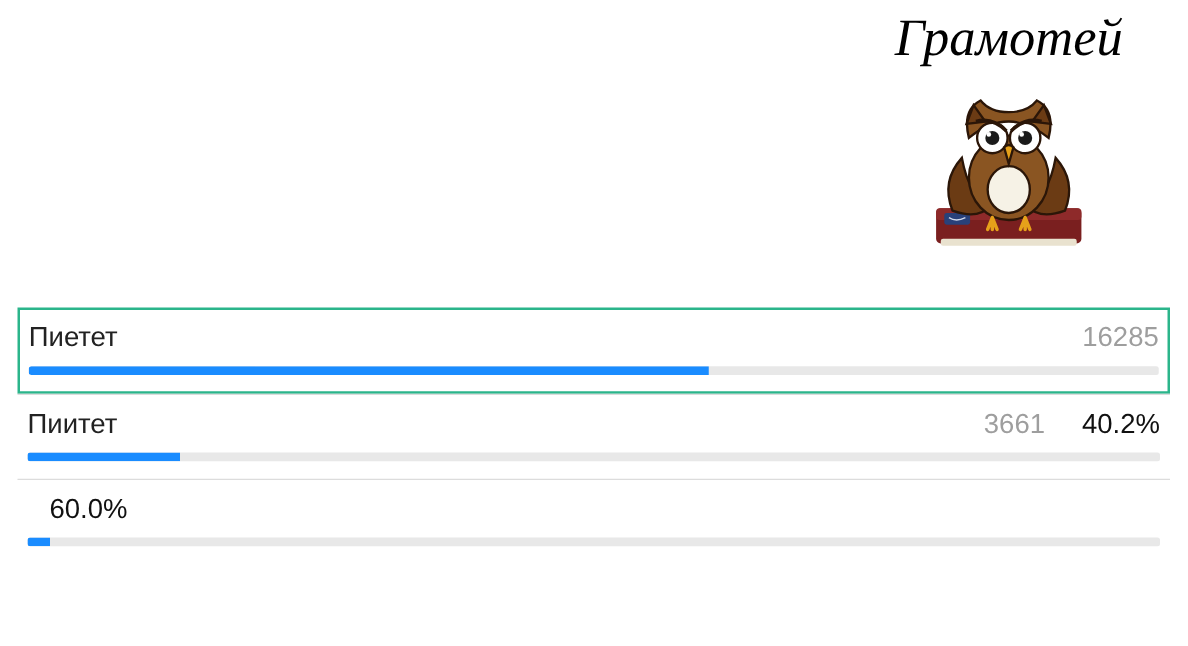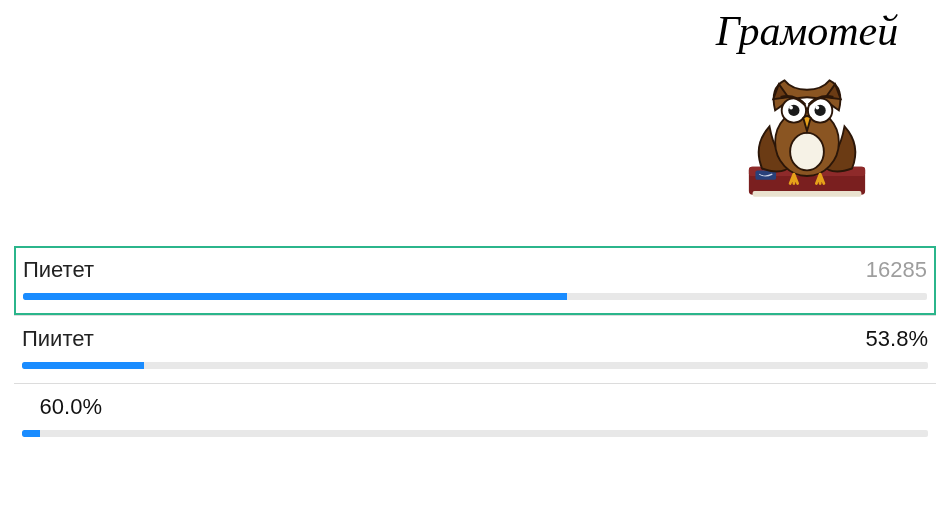--- a/index.html
+++ b/index.html
@@ -104,21 +104,22 @@
       </div>
       <div class="bar-track">
         <div class="bar-fill" style="width: 60.2%;"></div>
       </div>
     </div>
 
 
     <div class="option">
       <div class="option-row">
         <div class="opt-label">Пиитет</div>
-        <div class="opt-percent">53.8%</div>
+        <div class="opt-count">3661</div>
+        <div class="opt-percent">40.2%</div>
       </div>
       <div class="bar-track">
         <div class="bar-fill" style="width: 13.5%;"></div>
       </div>
     </div>
 
     <div class="option">
       <div class="option-row">
         <div class="opt-percent">60.0%</div>
       </div>

